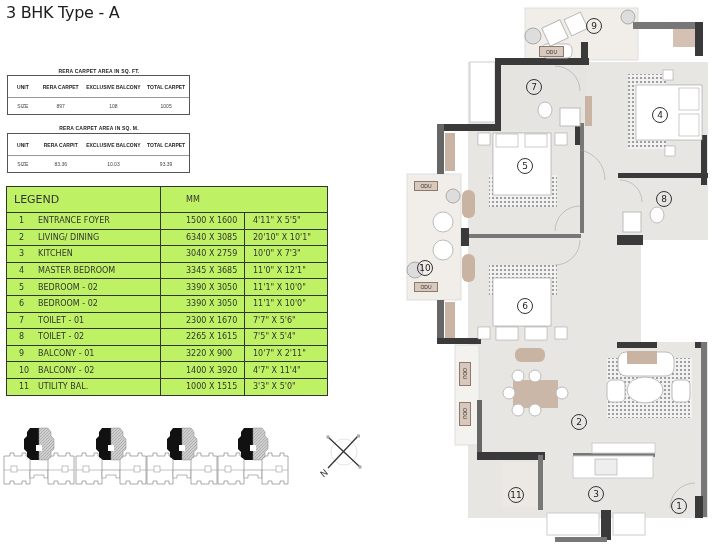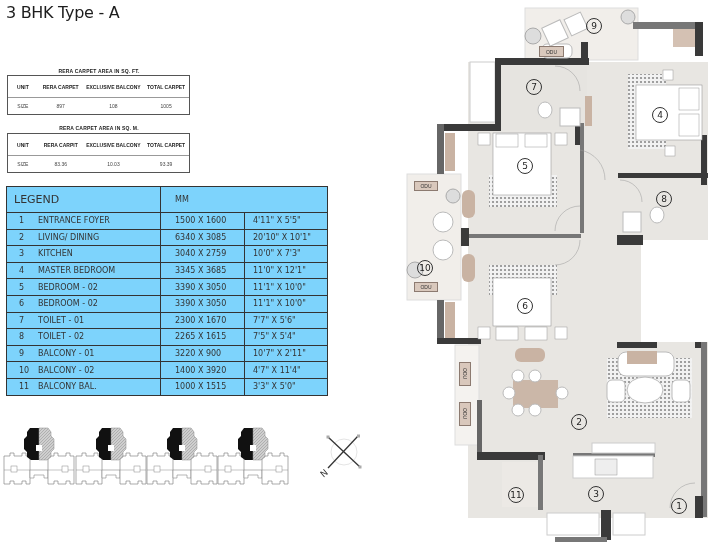--- a/index.html
+++ b/index.html
@@ -12,27 +12,27 @@
   .area-table { position: absolute; left: 7px; width: 183px; border: 1px solid #555; font-size: 5px; }
   .area-table .hrow, .area-table .vrow { display: flex; }
   .area-table .hrow { height: 22px; border-bottom: 1px solid #999; align-items: center; font-weight: bold; }
   .area-table .vrow { height: 16px; align-items: center; color: #444; }
   .area-table .c { text-align: center; line-height: 6px; }
   .area-table .c0 { width: 30px; }
   .area-table .c1 { width: 46px; }
   .area-table .c2 { width: 60px; }
   .area-table .c3 { width: 46px; }
 
-  .legend { position: absolute; left: 6px; top: 186px; width: 322px; border: 1.5px solid #333; font-family: "DejaVu Sans", sans-serif; font-size: 8px; color: #333; background: #7dd3fc; }
+  .legend { position: absolute; left: 6px; top: 186px; width: 322px; border: 1.5px solid #333; font-family: "DejaVu Sans", sans-serif; font-size: 8px; color: #333; background: #bef264; }
   .lg-row { display: flex; height: 16.6px; border-top: 1px solid #333; align-items: center; }
   .lg-row.head { height: 25px; border-top: none; }
   .lg-row .n { width: 31px; padding-left: 12px; }
   .lg-row .nm { width: 122px; }
   .lg-row .head-l { width: 153px; padding-left: 7px; font-size: 11px; }
-  .lg-row .mm { width: 84px; border-left: 1.5px solid #333; height: 100%; display: flex; align-items: center; padding-left: 14px; }
+  .lg-row .mm { width: 84px; border-left: 1.5px solid #333; height: 100%; display: flex; align-items: center; padding-left: 25px; }
   .lg-row .ft { flex: 1; border-left: 1.5px solid #333; height: 100%; display: flex; align-items: center; padding-left: 8px; }
 
   .keyplan { position: absolute; left: 0; top: 420px; width: 295px; height: 70px; }
   .compass { position: absolute; left: 318px; top: 428px; width: 56px; height: 50px; }
 
   .plan { position: absolute; left: 395px; top: 0; width: 317px; height: 549px; }
   .room-num { position: absolute; width: 16px; height: 16px; border: 1px solid #333; border-radius: 50%; font-family: "DejaVu Sans", sans-serif; font-size: 9px; display: flex; align-items: center; justify-content: center; color: #222; background: transparent; }
   .odu { position: absolute; background: #d9c8bc; border: 1px solid #8c7a70; font-size: 5px; color: #333; display: flex; align-items: center; justify-content: center; }
   .odu.v { writing-mode: vertical-rl; }
 </style>
@@ -135,21 +135,21 @@
       <div class="ft">10'7" X 2'11"</div>
     </div>
   <div class="lg-row">
       <div class="n">10</div>
       <div class="nm">BALCONY - 02</div>
       <div class="mm">1400 X 3920</div>
       <div class="ft">4'7" X 11'4"</div>
     </div>
   <div class="lg-row">
       <div class="n">11</div>
-      <div class="nm">BALCONY BAL.</div>
+      <div class="nm">UTILITY BAL.</div>
       <div class="mm">1000 X 1515</div>
       <div class="ft">3'3" X 5'0"</div>
     </div>
 </div>
 
 <svg class="keyplan" viewBox="0 0 295 70">
   <defs>
     <pattern id="hatch" width="3" height="3" patternUnits="userSpaceOnUse">
       <rect width="3" height="3" fill="#cfcfcf"></rect>
       <path d="M0,3 L3,0" stroke="#999" stroke-width="0.6"></path>

